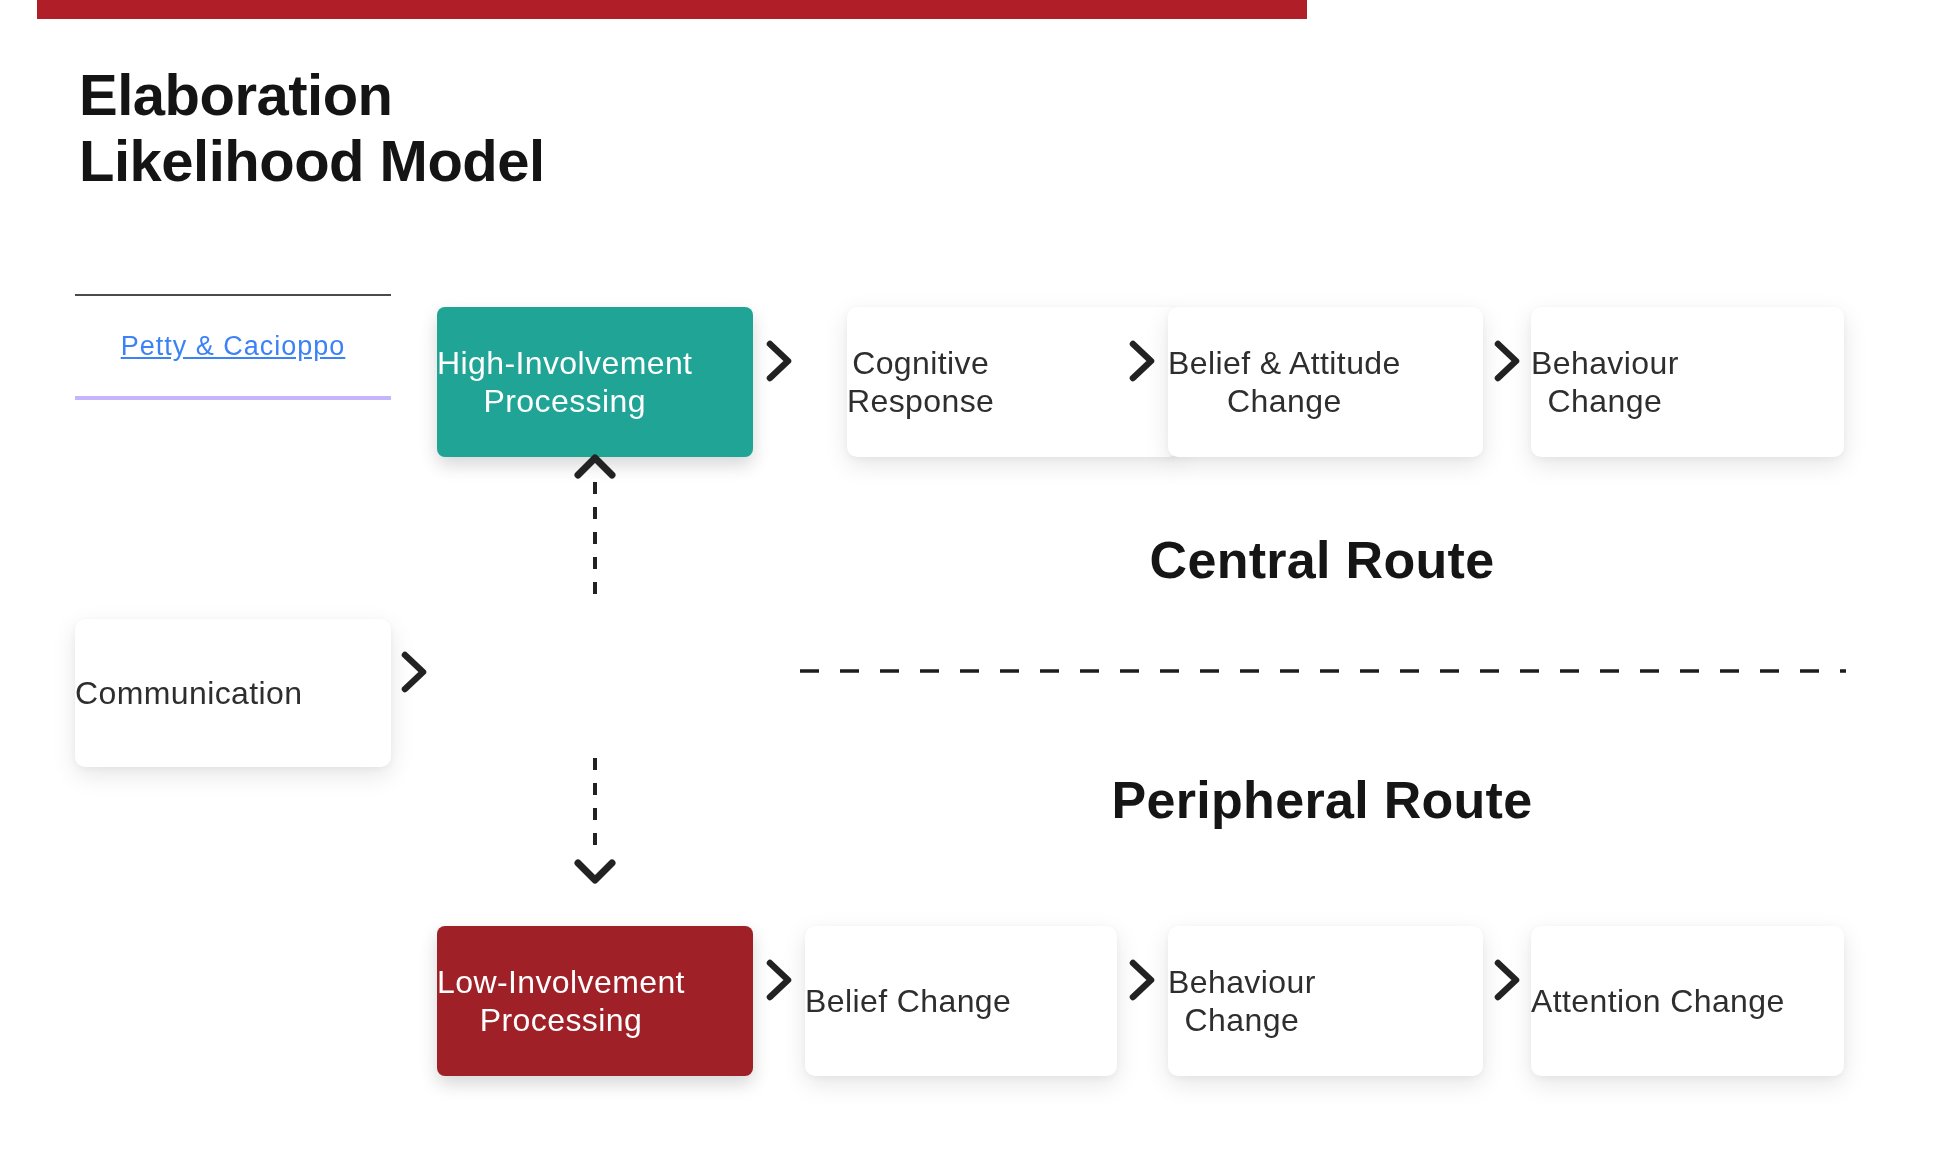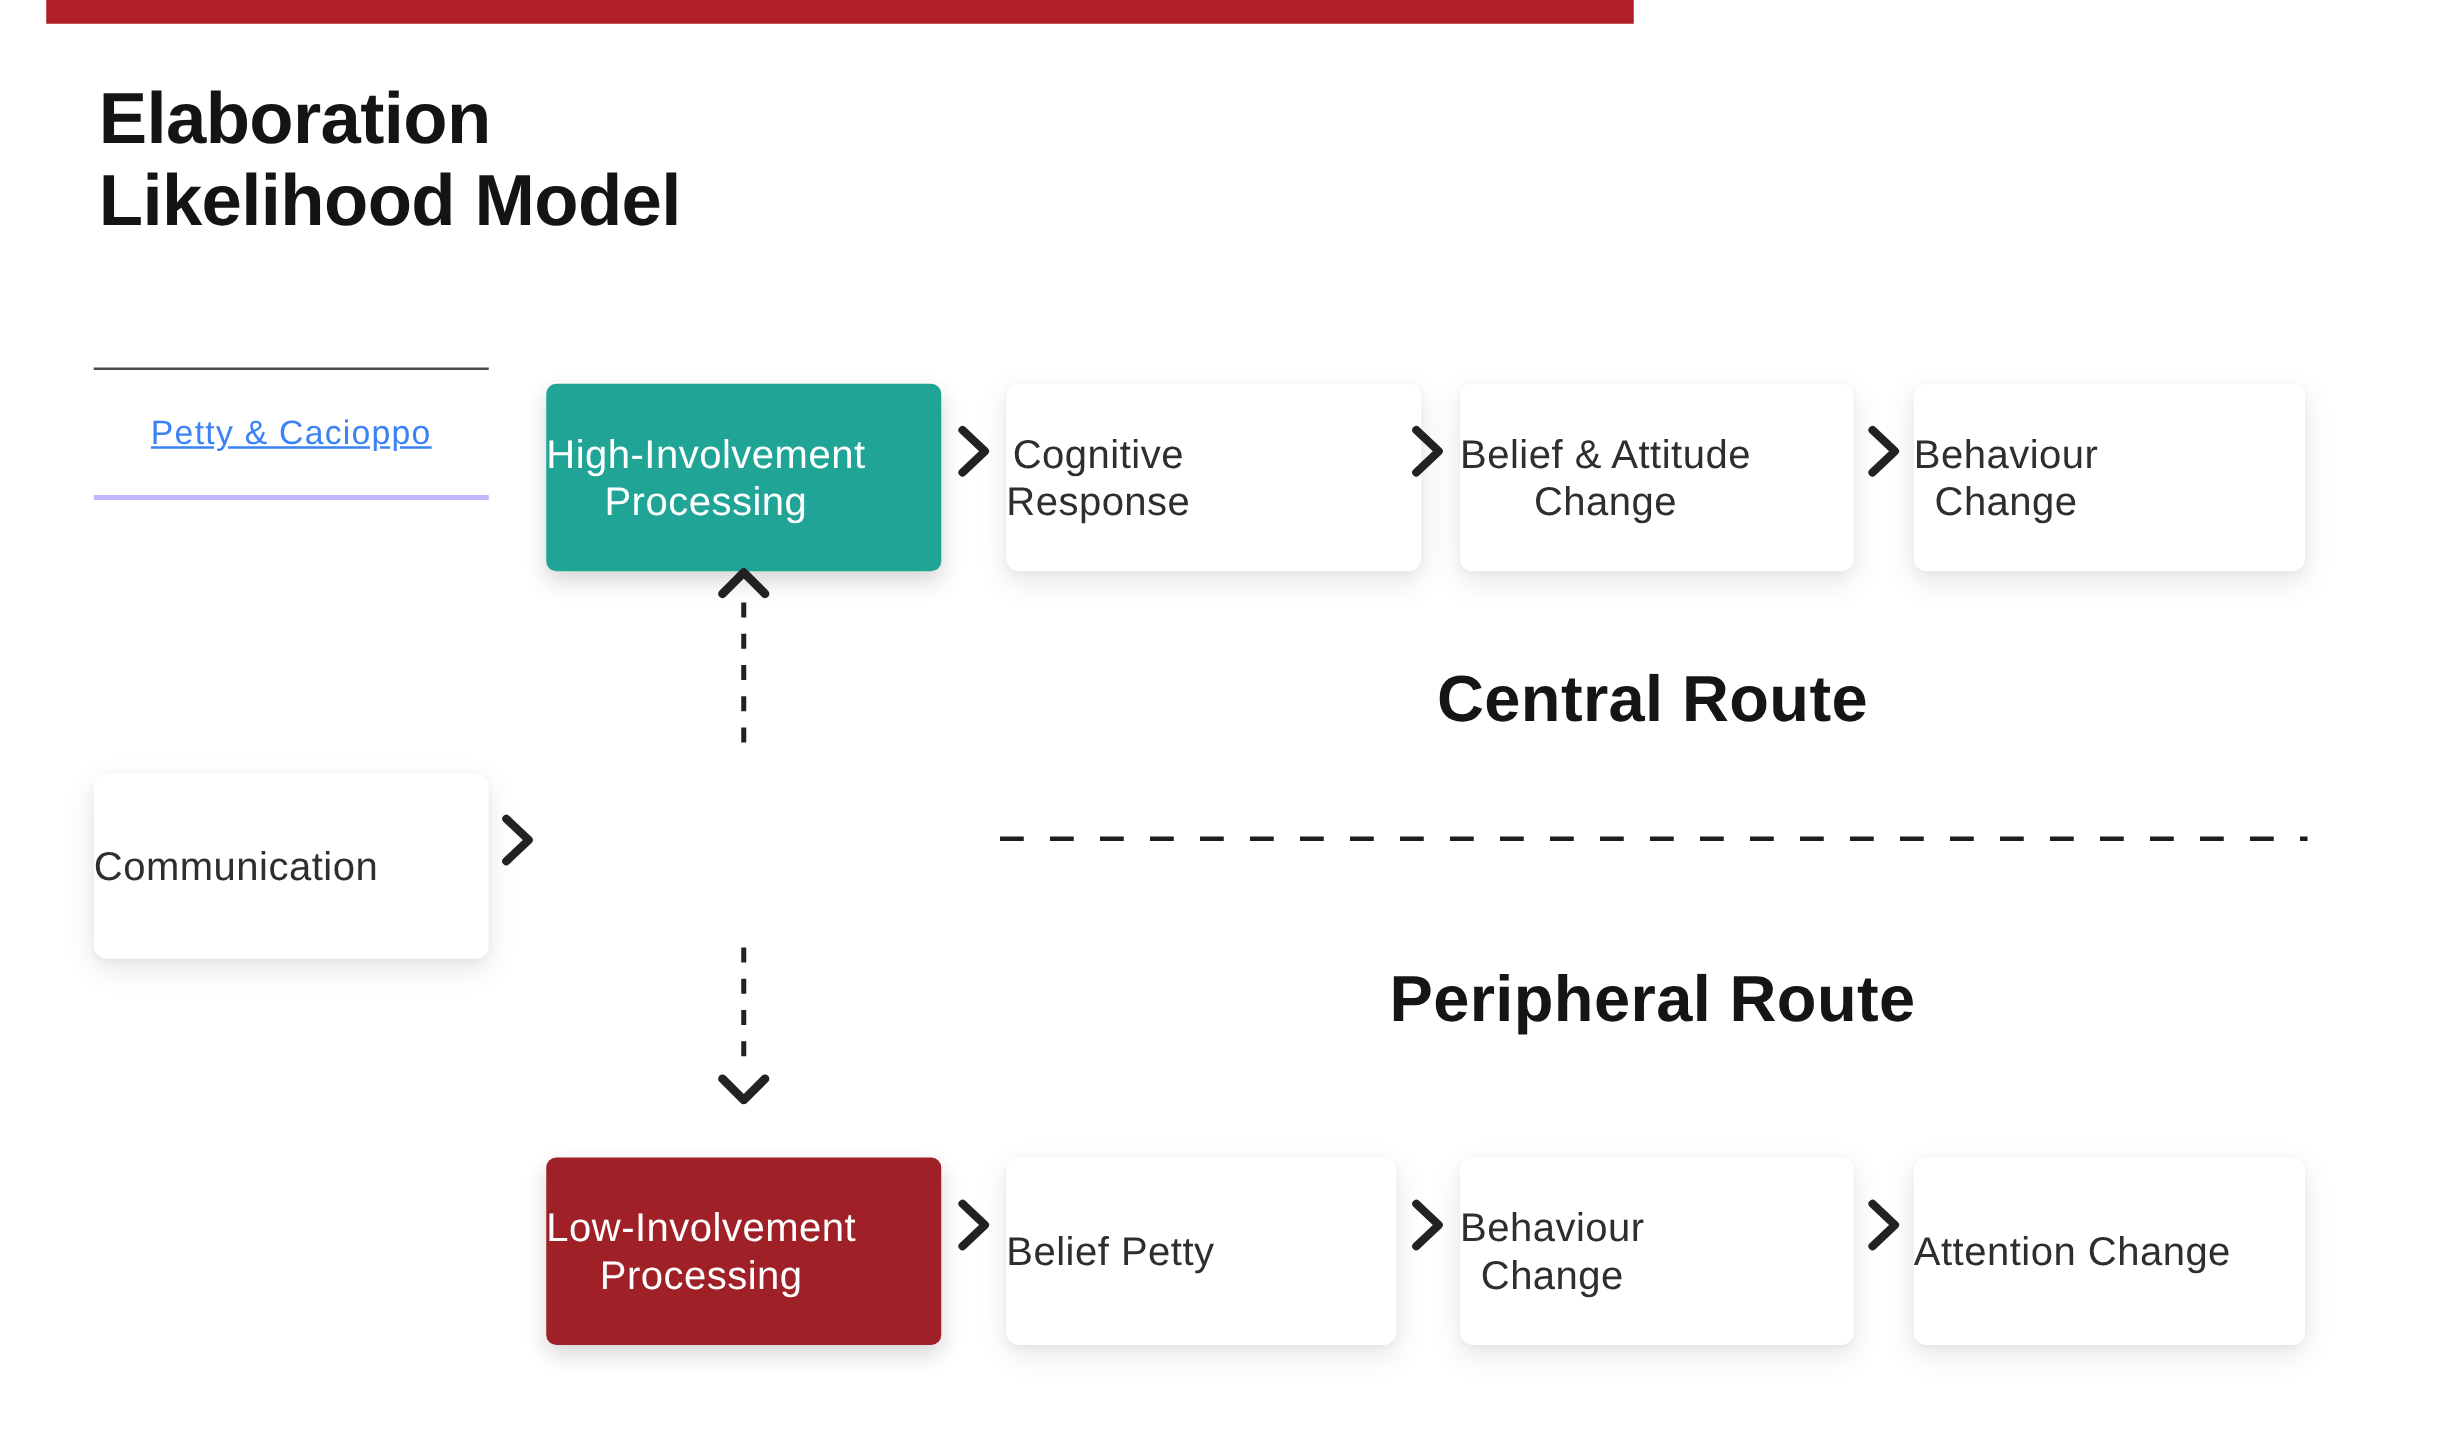--- a/index.html
+++ b/index.html
@@ -56,39 +56,39 @@
   </div>
 
   <div class="node plain" style="left:75px; top:598px; width:316px; height:148px;">
     <span class="label">Communication</span>
   </div>
 
   <div class="node filled teal" style="left:437px; top:286px; width:316px; height:150px;">
     <span class="label">High-Involvement
 Processing</span>
   </div>
-  <div class="node plain" style="left:805px; top:286px; width:332px; height:150px;">
+  <div class="node plain" style="left:847px; top:286px; width:332px; height:150px;">
     <span class="label">Cognitive
 Response</span>
   </div>
   <div class="node plain" style="left:1168px; top:286px; width:315px; height:150px;">
     <span class="label">Belief &amp; Attitude
 Change</span>
   </div>
   <div class="node plain" style="left:1531px; top:286px; width:313px; height:150px;">
     <span class="label">Behaviour
 Change</span>
   </div>
 
   <div class="node filled red" style="left:437px; top:905px; width:316px; height:150px;">
     <span class="label">Low-Involvement
 Processing</span>
   </div>
   <div class="node plain" style="left:805px; top:905px; width:312px; height:150px;">
-    <span class="label">Belief Petty</span>
+    <span class="label">Belief Change</span>
   </div>
   <div class="node plain" style="left:1168px; top:905px; width:315px; height:150px;">
     <span class="label">Behaviour
 Change</span>
   </div>
   <div class="node plain" style="left:1531px; top:905px; width:313px; height:150px;">
     <span class="label">Attention Change</span>
   </div>
 
   <div class="route-label" style="left:1072px; top:530px;">Central Route</div>

